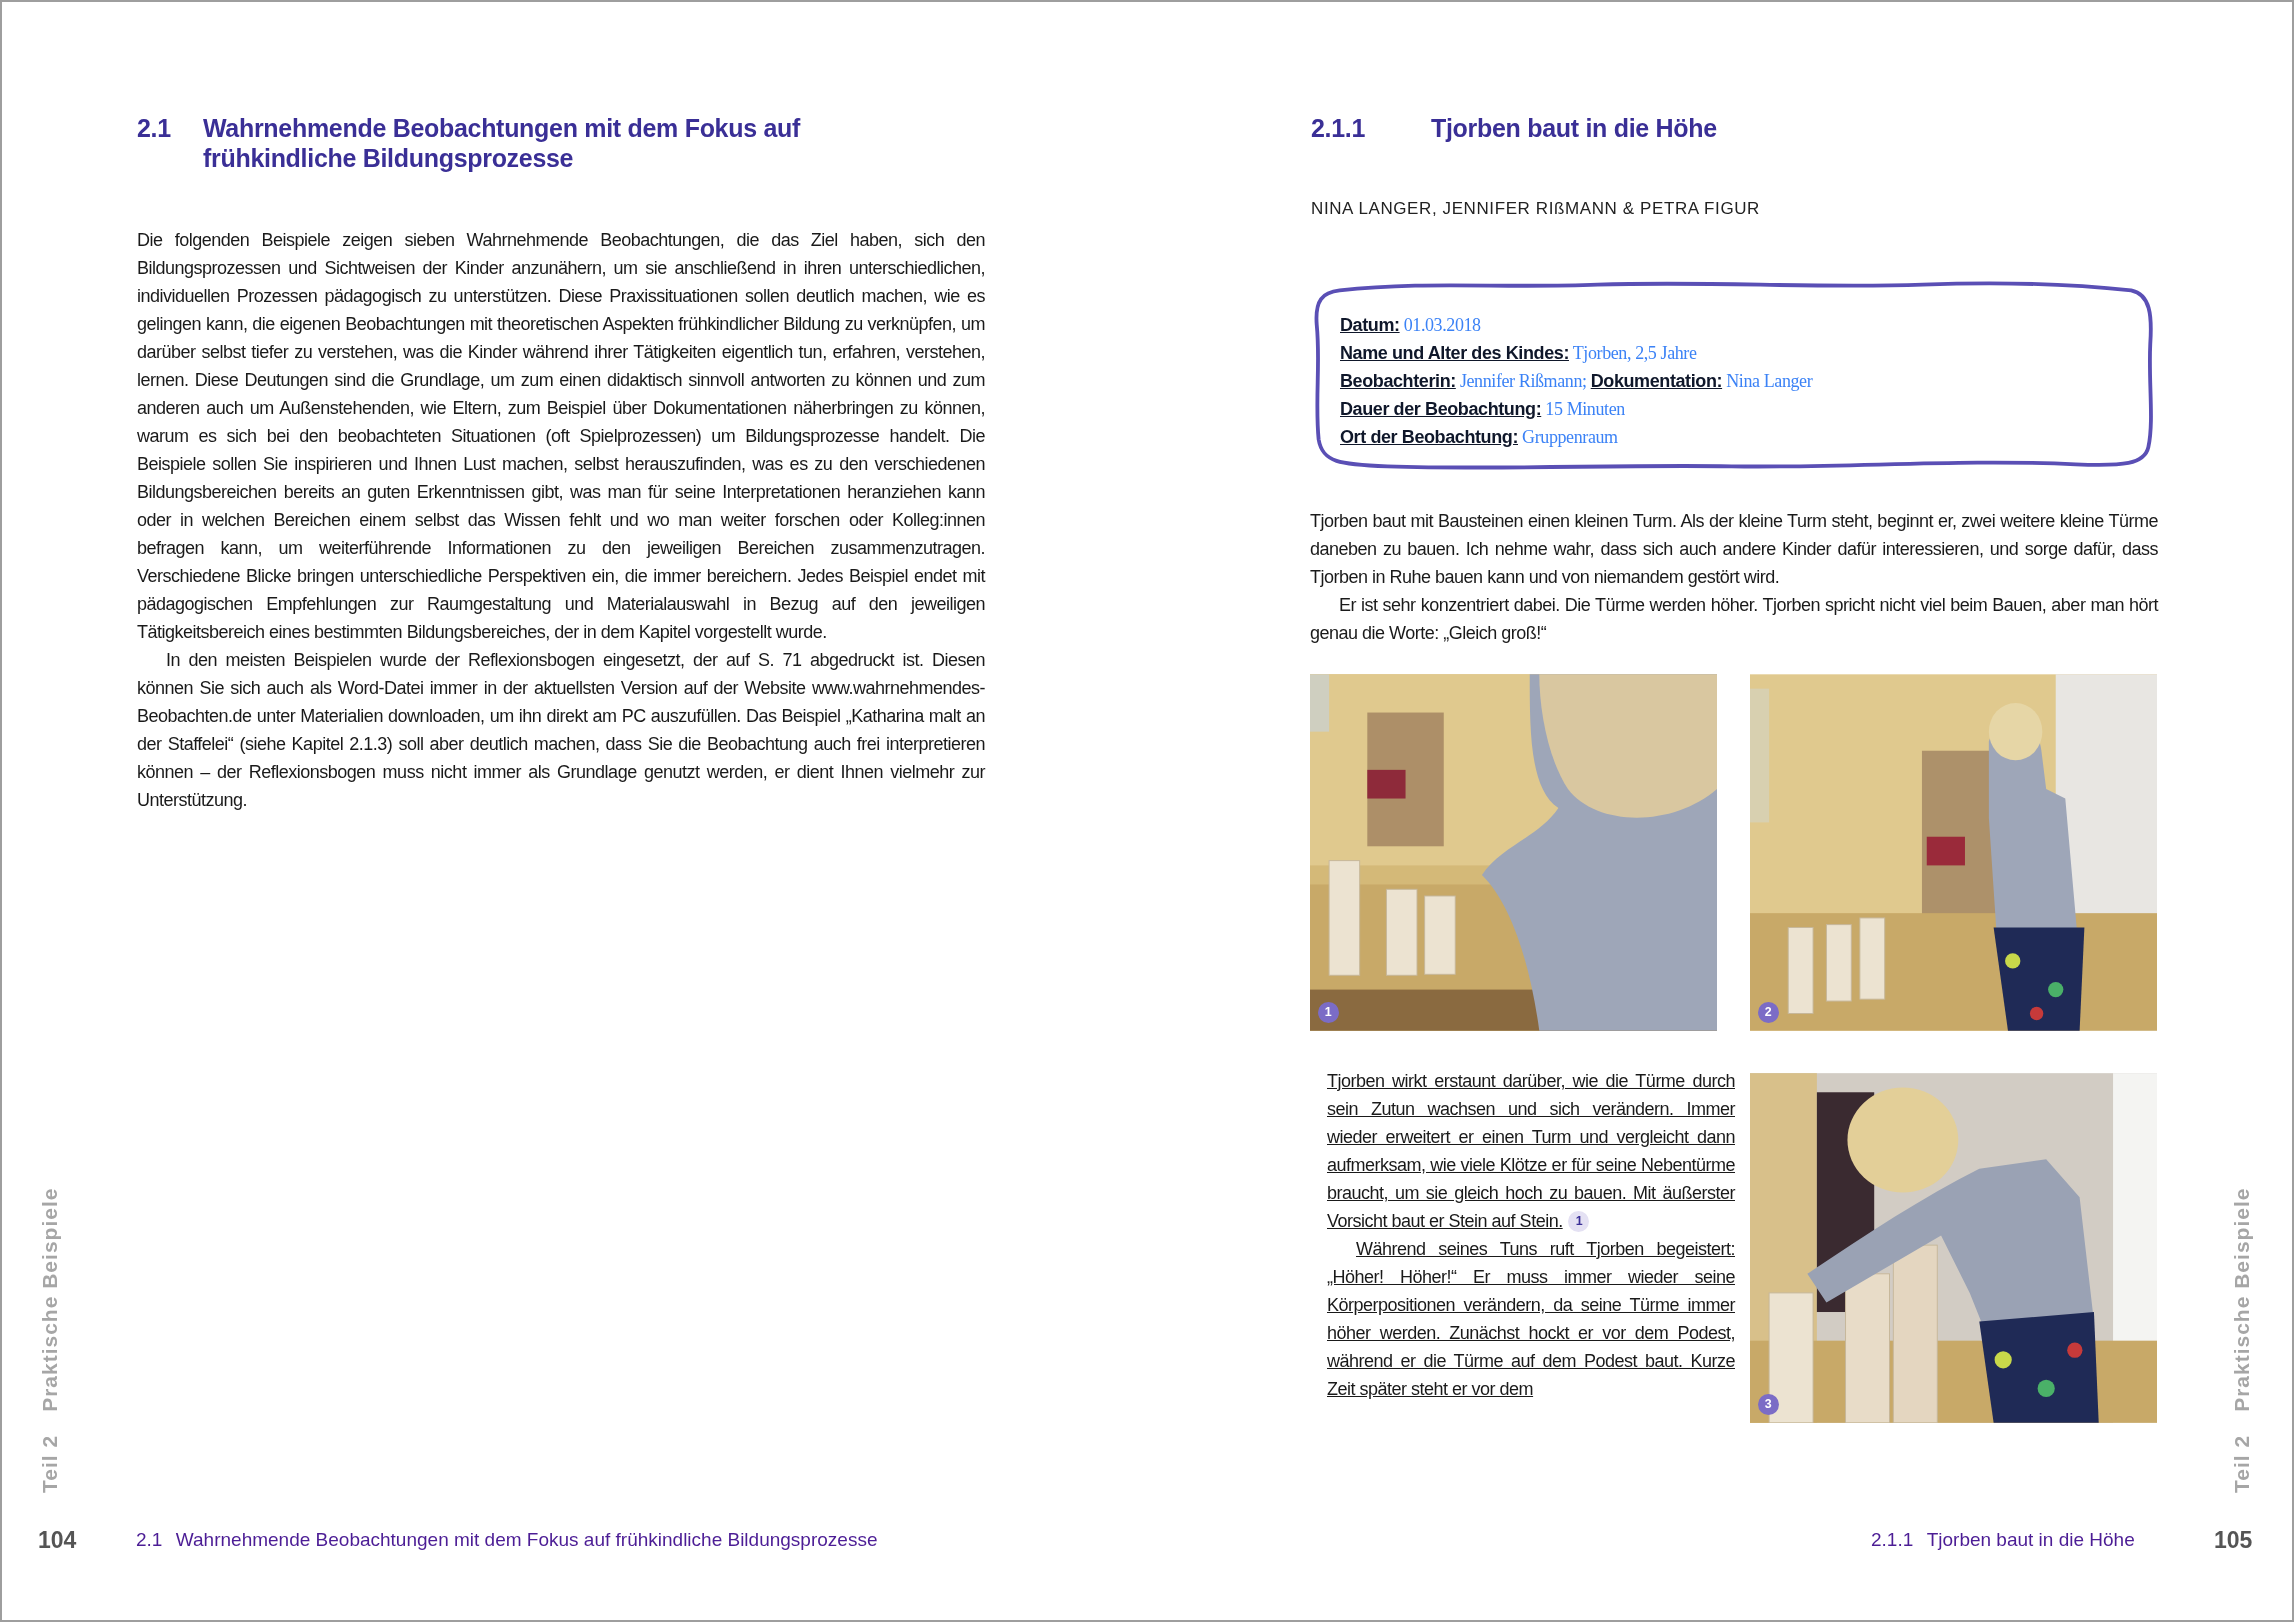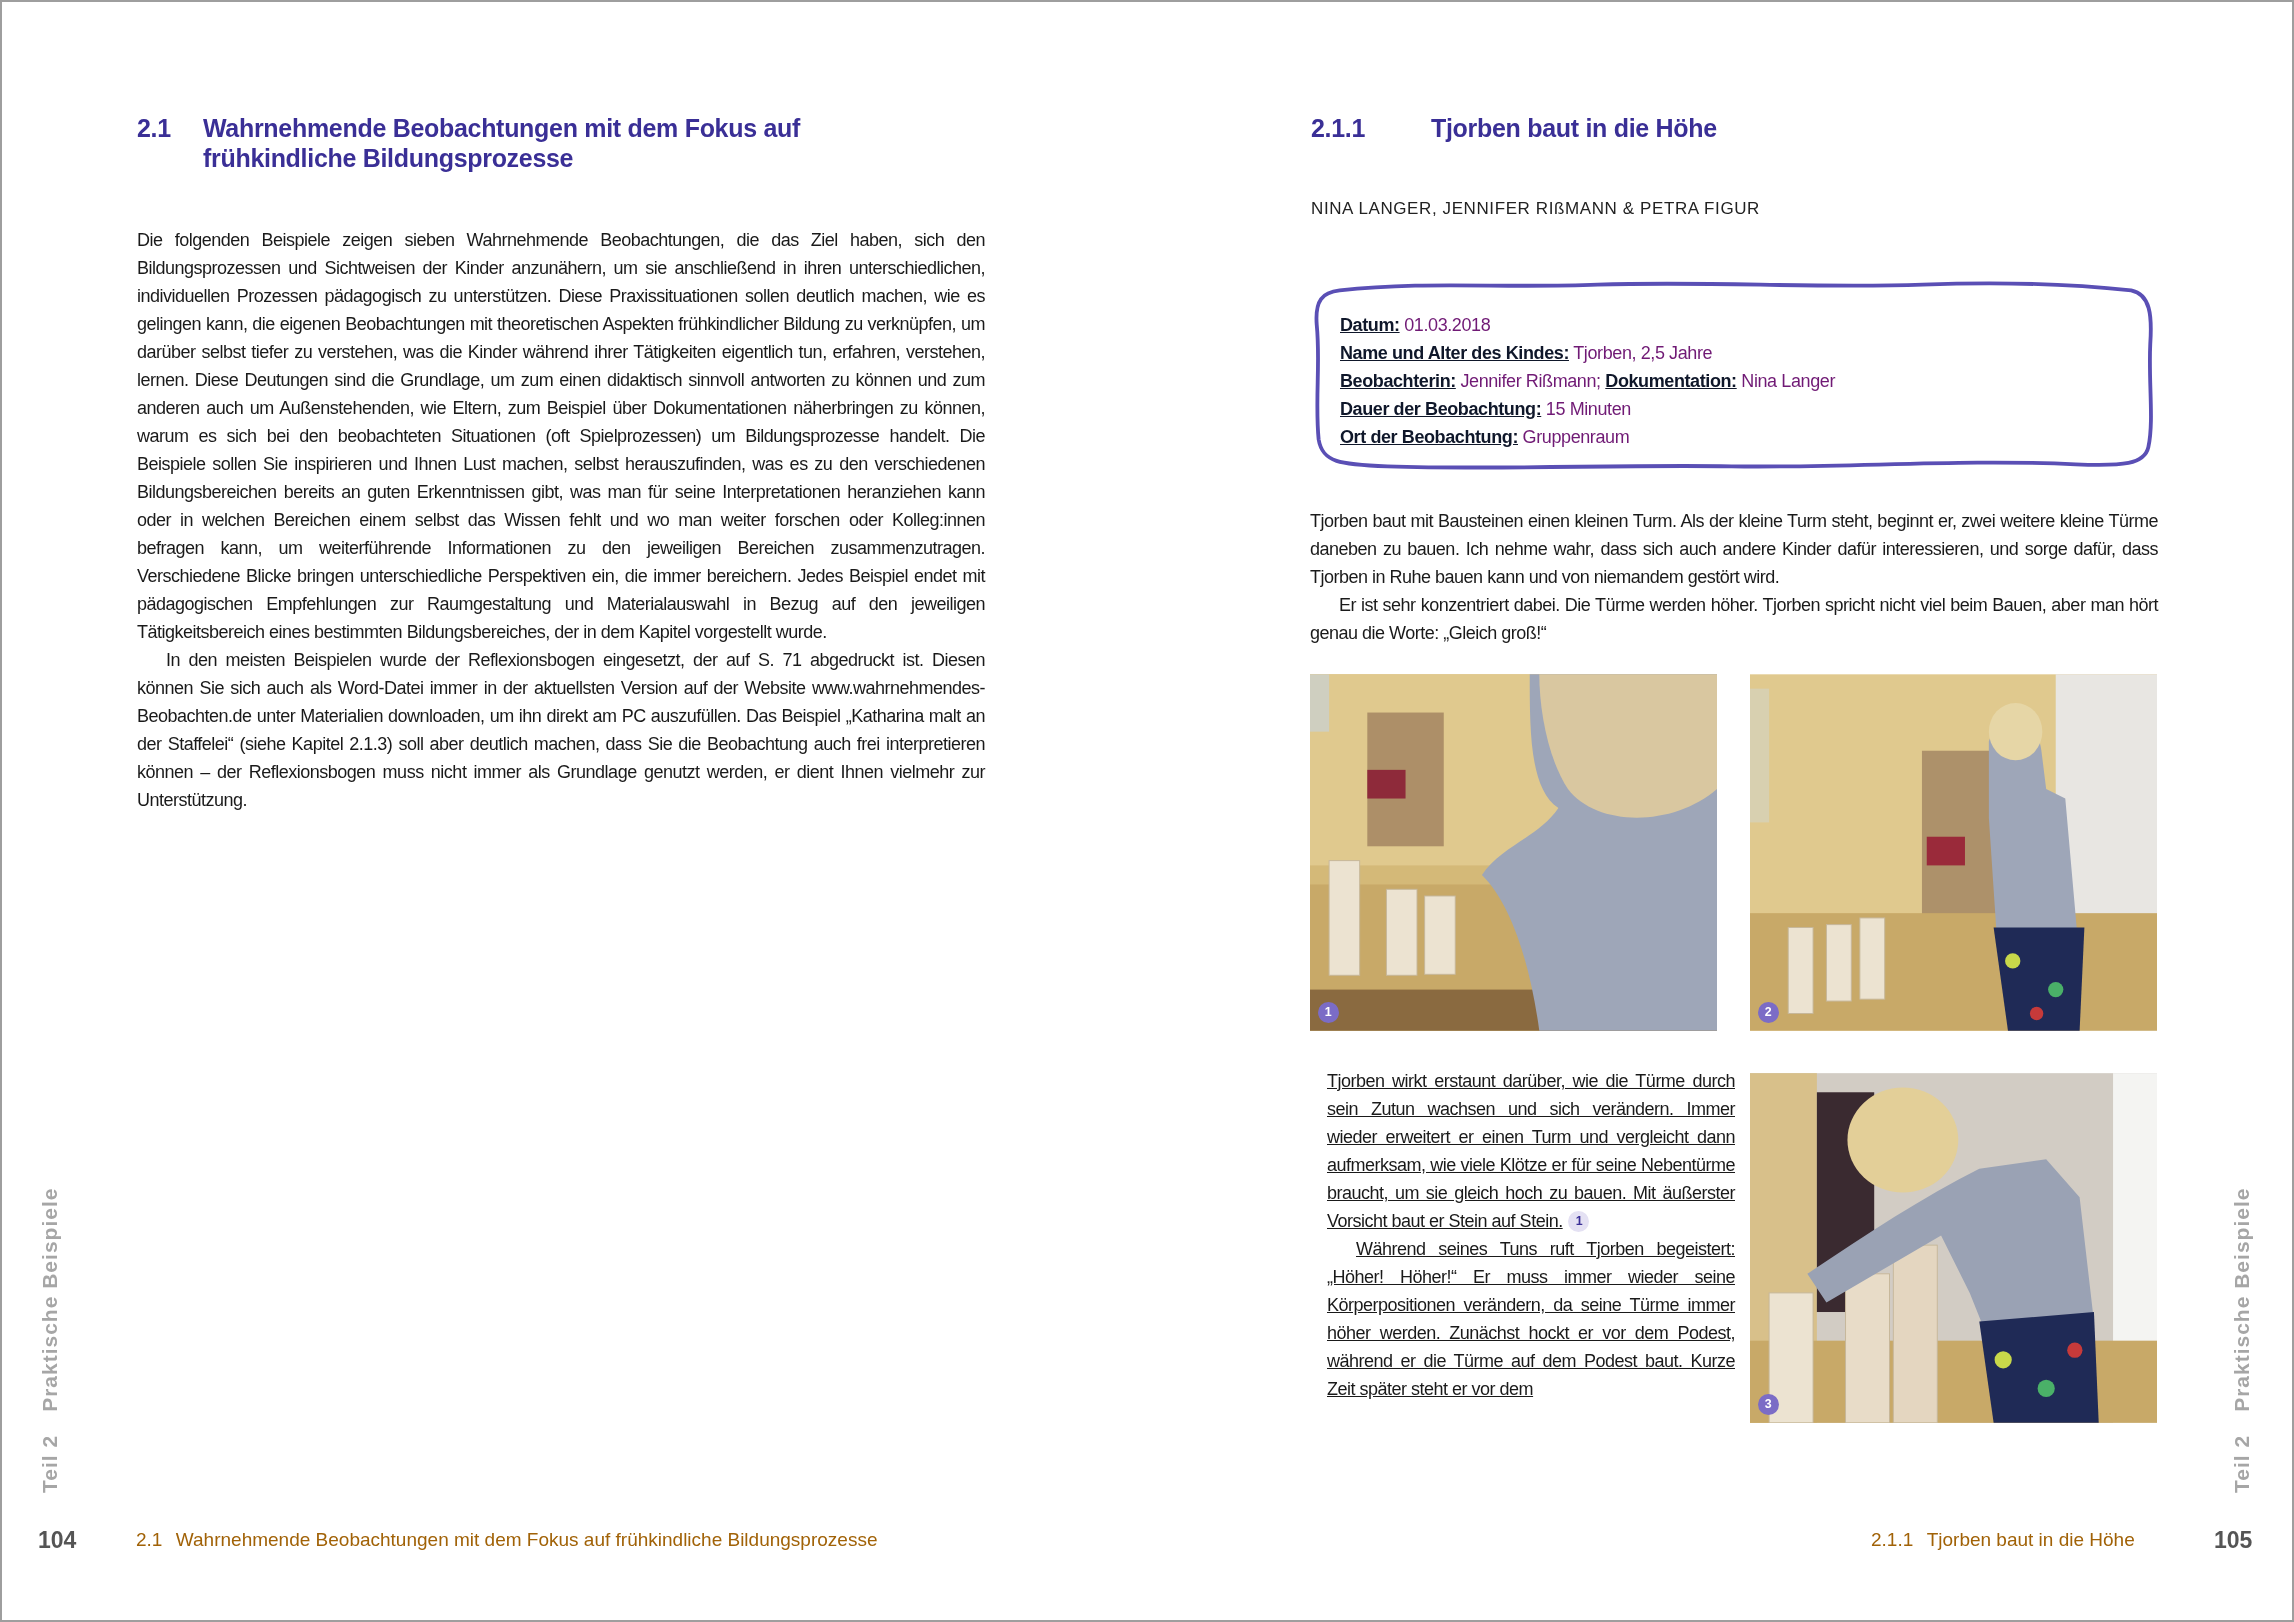--- a/index.html
+++ b/index.html
@@ -44,21 +44,21 @@
 
   .infobox {
     position: absolute; left: 164px; top: 277px; width: 845px; height: 197px;
   }
   .infobox svg { position: absolute; left: 0; top: 0; }
   .infobox .lines {
     position: absolute; left: 29px; top: 34px;
     font-size: 18px; line-height: 28px; letter-spacing: -0.4px;
   }
   .infobox .lbl { color: #0f172a; font-weight: bold; text-decoration: underline; }
-  .infobox .val { color: #701a75; }
+  .infobox .val { color: #3b82f6; font-family: Liberation Serif, serif; }
 
   .photo {
     position: absolute; overflow: hidden;
   }
   .photo .badge {
     position: absolute; left: 7.6px; bottom: 7.6px; width: 21px; height: 21px;
     border-radius: 50%; background: #7b6cc6; color: #fff;
     font-size: 12.4px; font-weight: bold; text-align: center; line-height: 21px;
   }
   .ref-badge {
@@ -72,21 +72,21 @@
     position: absolute; color: #a6a6a6; font-size: 21px; font-weight: bold;
     white-space: nowrap; transform-origin: left top; letter-spacing: 1px;
   }
   .side-label .gap { display: inline-block; width: 23px; }
 
   .folio-num {
     position: absolute; top: 1527px; font-size: 23px; font-weight: bold; color: #555;
     font-family: "Liberation Sans Narrow", "Liberation Sans", sans-serif;
   }
   .folio-title {
-    position: absolute; top: 1529px; font-size: 19px; color: #a16207;
+    position: absolute; top: 1529px; font-size: 19px; color: #4c1d95;
     white-space: nowrap;
     font-family: "Liberation Sans Narrow", "Liberation Sans", sans-serif;
   }
   .folio-title .num { margin-right: 13.4px; }
 </style>
 </head>
 <body>
 
 <div class="frame"></div>
 

